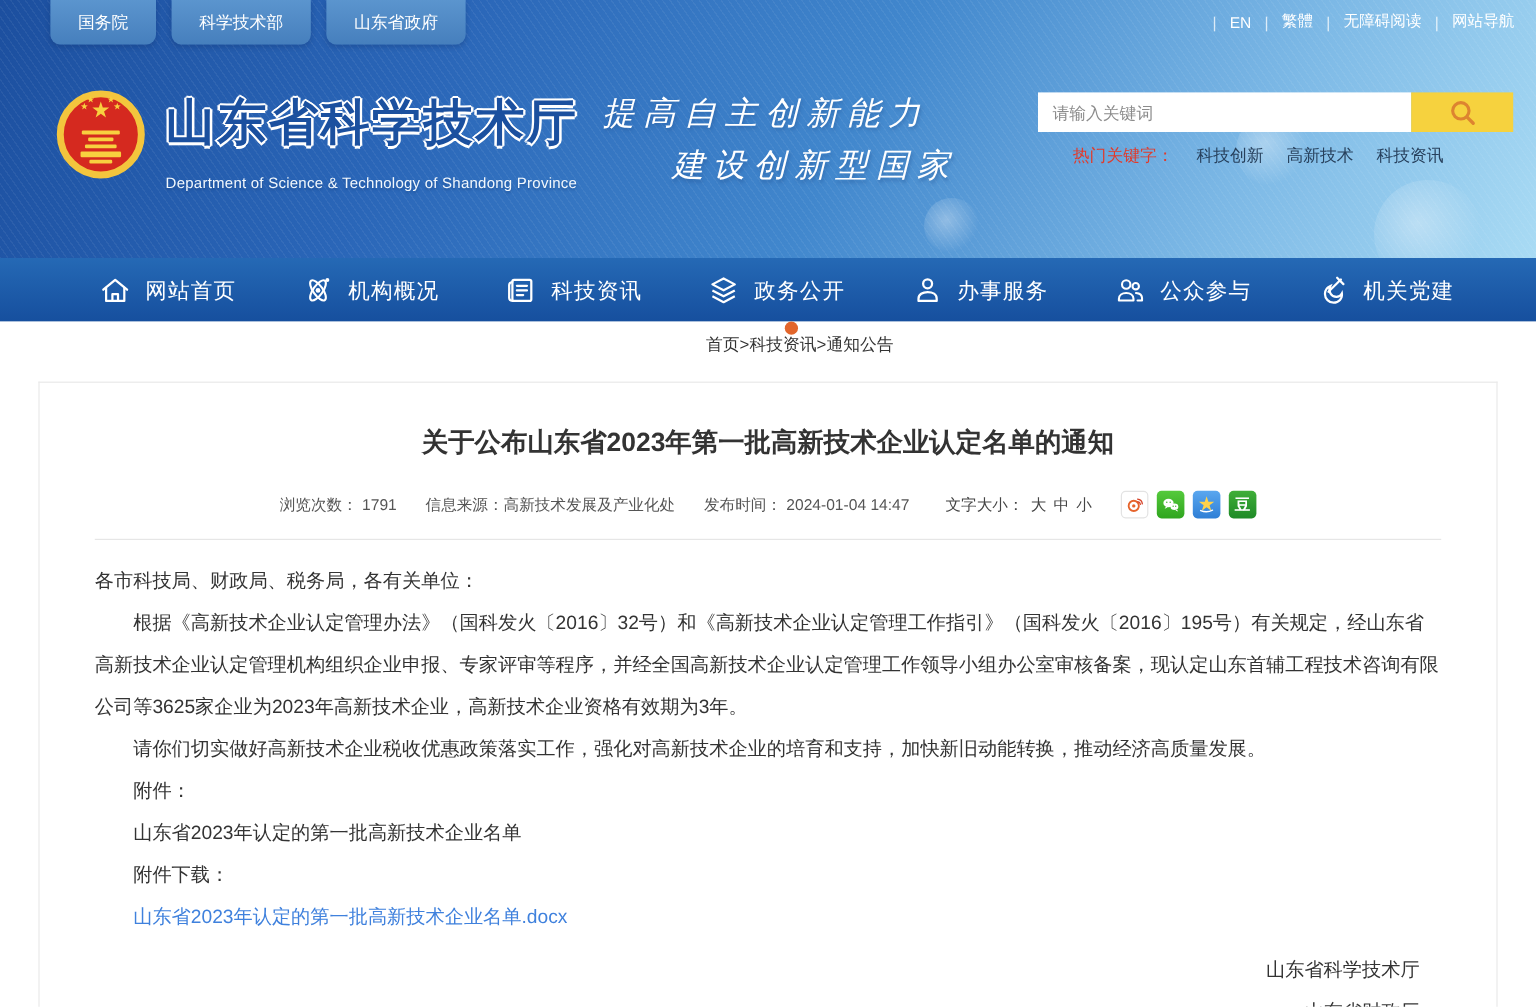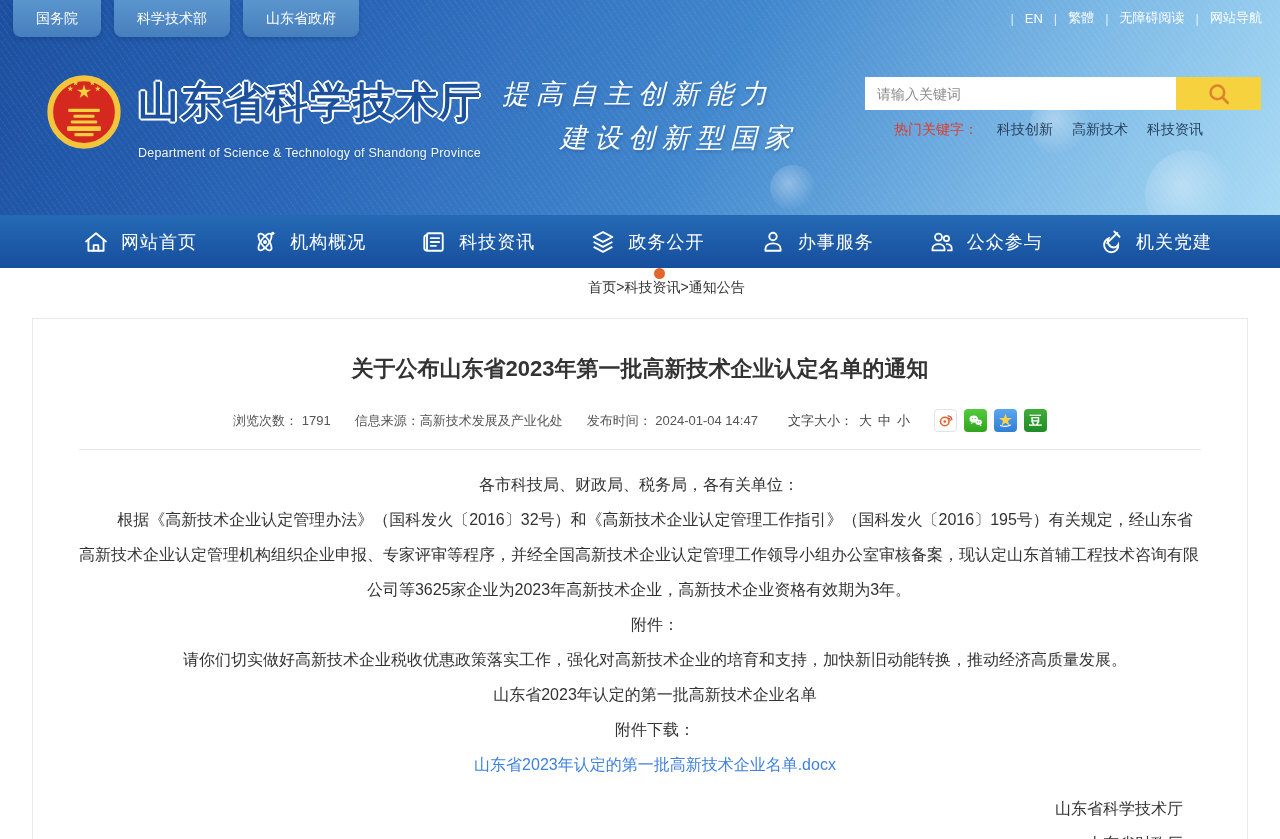--- a/index.html
+++ b/index.html
@@ -12,21 +12,21 @@
     overflow:hidden; }
   .banner::before { content:""; position:absolute; inset:0;
     background:repeating-linear-gradient(55deg, rgba(255,255,255,.055) 0 1px, transparent 1px 5px); }
   .bubble { position:absolute; border-radius:50%;
     background:radial-gradient(circle at 40% 40%, rgba(255,255,255,.35), rgba(255,255,255,0) 70%); }
   .bubble.b1 { width:90px; height:90px; left:1145px; top:150px; }
   .bubble.b2 { width:60px; height:60px; left:1030px; top:95px; }
   .bubble.b3 { width:46px; height:46px; left:770px; top:165px; }
 
   
-  .site-tabs { position:absolute; left:13px; top:0; display:flex; gap:13px; z-index:3; }
+  .site-tabs { position:absolute; left:42px; top:0; display:flex; gap:13px; z-index:3; }
   .site-tab { display:block; height:37px; line-height:37px; padding:0 23px;
     background:linear-gradient(180deg,#5b95ce,#467fbd); color:#fff; font-size:14px;
     border-radius:0 0 8px 8px; text-decoration:none; box-shadow:0 2px 4px rgba(10,40,90,.25); }
 
   
   .utility { position:absolute; right:18px; top:9px; display:flex; align-items:center;
     gap:11px; z-index:3; font-size:13px; color:#fff; }
   .utility a { color:#fff; text-decoration:none; }
   .utility .sep { color:rgba(255,255,255,.75); }
 
@@ -82,21 +82,21 @@
   .share-icon { width:23px; height:23px; border-radius:4px; display:flex;
     align-items:center; justify-content:center; cursor:pointer; }
   .share-icon.weibo { background:#fff; border:1px solid #e3e3e3; }
   .share-icon.wechat { background:linear-gradient(180deg,#55ca3c,#2fa51e); }
   .share-icon.qzone { background:linear-gradient(180deg,#5aa7ef,#2f7fd6); }
   .share-icon.douban { background:linear-gradient(180deg,#3fae38,#1f8a27); color:#fff;
     font-size:13px; font-weight:bold; }
   .divider { margin:17px 46px 0; border-top:1px solid #e6e6e6; }
 
   .article-body { padding:17px 48px 0 46px; font-size:16px; color:#333; line-height:35px; }
-  .article-body p { margin:0;text-align:center; }
+  .article-body p { margin:0; }
   .article-body p.indent { text-indent:2em; }
   .download-line { margin-top:9px; text-indent:2em; }
   .download-line a { color:#3f81dd; text-decoration:none; }
   .signatures { margin-top:9px; text-align:right; padding-right:16px; }
 </style>
 </head>
 <body>
 
 <div class="banner">
   <div class="bubble b1"></div>
@@ -277,22 +277,22 @@
         <span>豆</span>
       </span>
     </span>
   </div>
 
   <div class="divider"></div>
 
   <div class="article-body">
     <p class="salutation">各市科技局、财政局、税务局，各有关单位：</p>
     <p class="indent">根据《高新技术企业认定管理办法》（国科发火〔2016〕32号）和《高新技术企业认定管理工作指引》（国科发火〔2016〕195号）有关规定，经山东省高新技术企业认定管理机构组织企业申报、专家评审等程序，并经全国高新技术企业认定管理工作领导小组办公室审核备案，现认定山东首辅工程技术咨询有限公司等3625家企业为2023年高新技术企业，高新技术企业资格有效期为3年。</p>
+    <p class="indent">请你们切实做好高新技术企业税收优惠政策落实工作，强化对高新技术企业的培育和支持，加快新旧动能转换，推动经济高质量发展。</p>
     <p class="indent">附件：</p>
-    <p class="indent">请你们切实做好高新技术企业税收优惠政策落实工作，强化对高新技术企业的培育和支持，加快新旧动能转换，推动经济高质量发展。</p>
     <p class="indent">山东省2023年认定的第一批高新技术企业名单</p>
     <p class="indent">附件下载：</p>
     <p class="download-line">
       <a href="#">山东省2023年认定的第一批高新技术企业名单.docx</a>
     </p>
     <div class="signatures">
       <div>山东省科学技术厅</div>
       <div>山东省财政厅</div>
     </div>
   </div>

